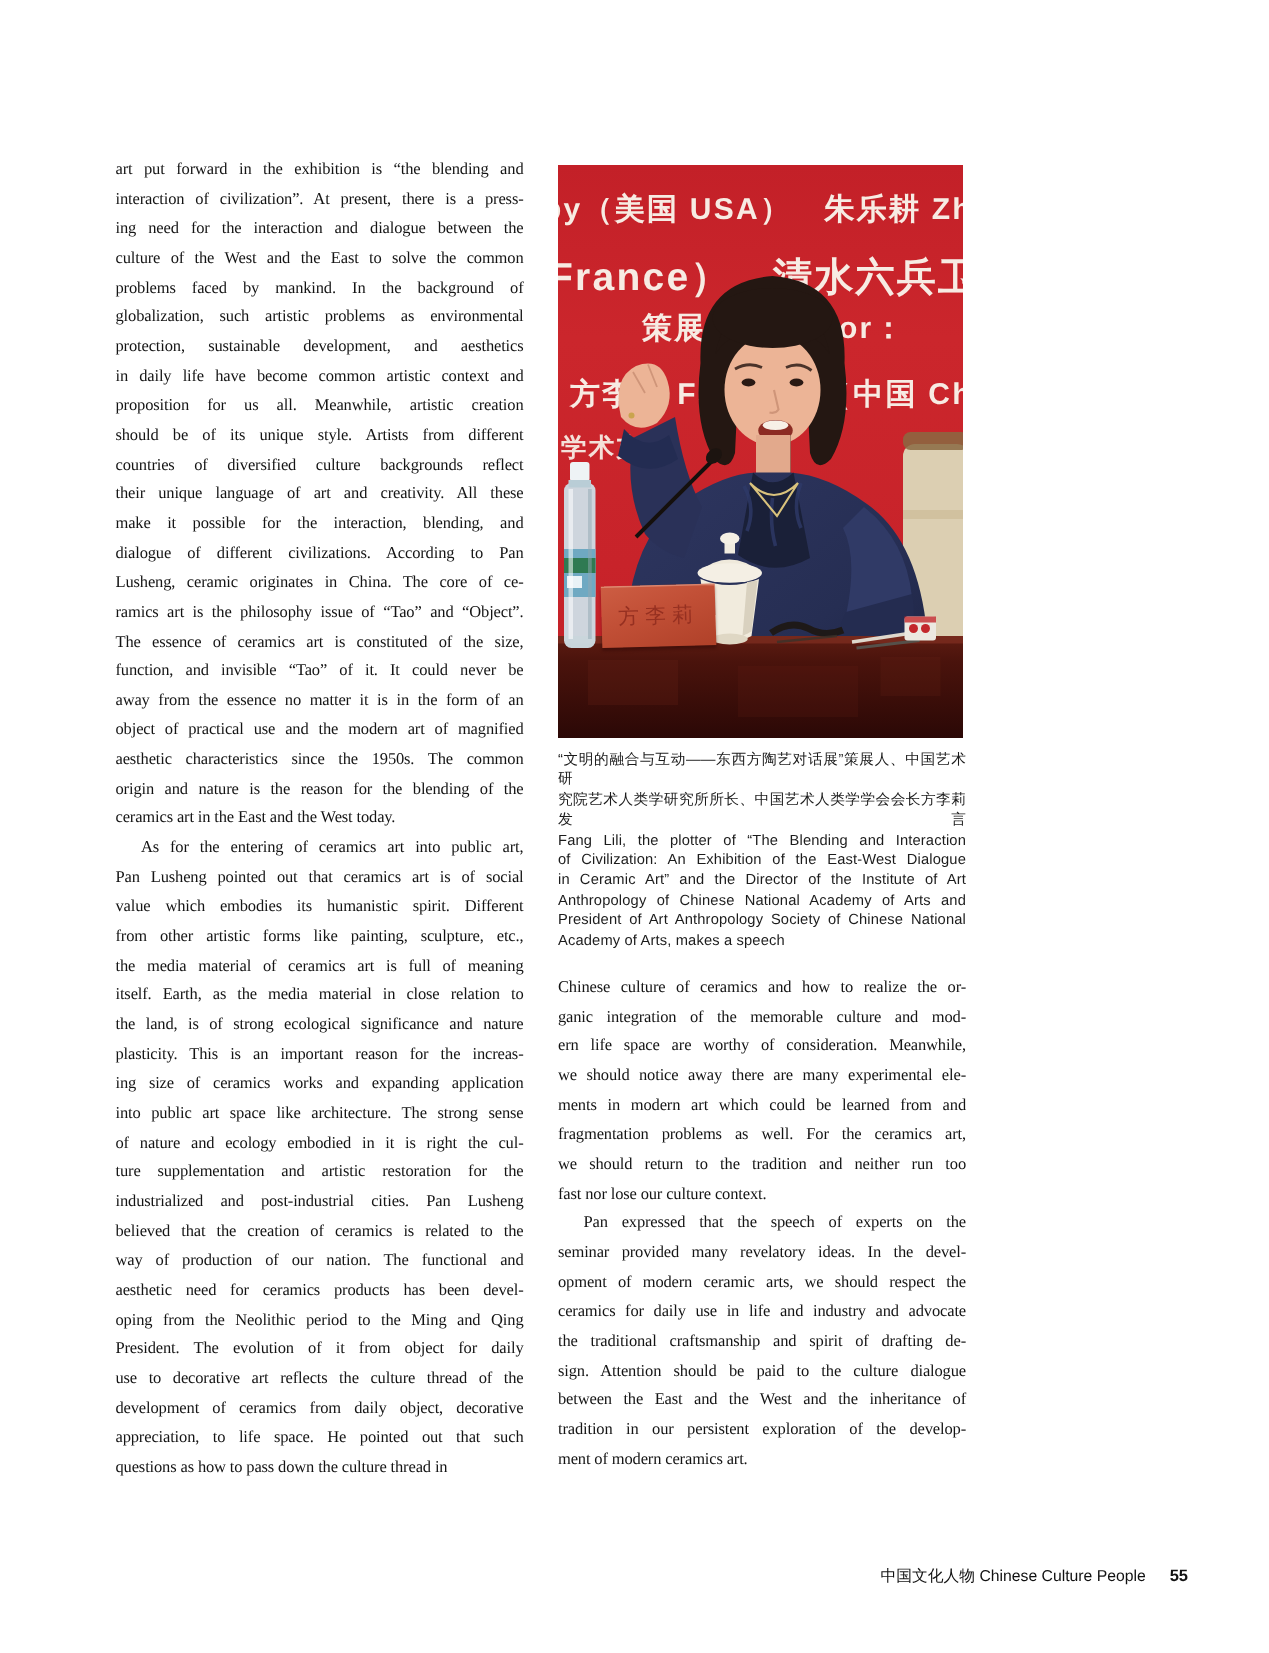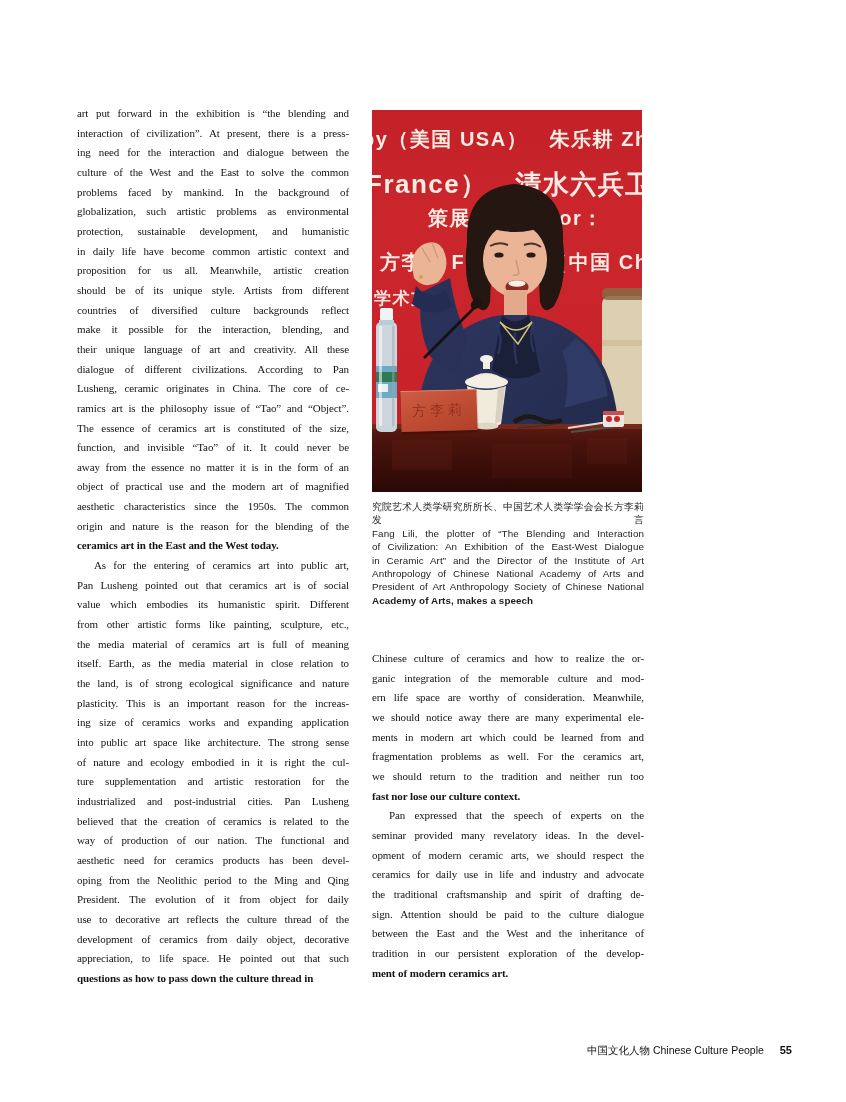--- a/index.html
+++ b/index.html
@@ -7,21 +7,21 @@
        font-family:"Liberation Serif",serif;-webkit-font-smoothing:antialiased;}
   .page{position:absolute;inset:0;background:#ffffff;}
 
   
   .col{position:absolute;width:272px;font-size:11px;line-height:19.65px;color:#141414;
        letter-spacing:-0.1px;}
   .col-left{left:77px;top:104px;}
   .col-right{left:372px;top:649px;}
   .para{margin:0;}
   .tl{text-align:justify;text-align-last:justify;white-space:normal;}
-  .tl-last{text-align-last:left;font-weight:bold;}
+  .tl-last{text-align-last:left;}
   .para.indent .tl:first-child{text-indent:17px;}
 
   
   .photo{position:absolute;left:372px;top:110px;width:270px;height:382px;overflow:hidden;
          background:linear-gradient(180deg,#c32028 0%,#cb262c 30%,#c8232a 70%,#bf2026 100%);}
   .banner-row{position:absolute;color:#f7ebe3;font-family:"Liberation Sans","DejaVu Sans",sans-serif;
               font-weight:700;white-space:nowrap;z-index:1;letter-spacing:1.5px;}
   .banner-row-1{left:-10px;top:16px;font-size:20px;}
   .banner-row-2{left:-6px;top:57px;font-size:26px;}
   .banner-row-3{left:56px;top:95px;font-size:20px;}
@@ -52,27 +52,27 @@
 <div class="page">
 
   <div class="col col-left">
       <div class="para">
         <div class="tl">art put forward in the exhibition is “the blending and</div>
         <div class="tl">interaction of civilization”. At present, there is a press-</div>
         <div class="tl">ing need for the interaction and dialogue between the</div>
         <div class="tl">culture of the West and the East to solve the common</div>
         <div class="tl">problems faced by mankind. In the background of</div>
         <div class="tl">globalization, such artistic problems as environmental</div>
-        <div class="tl">protection, sustainable development, and humanistic</div>
+        <div class="tl">protection, sustainable development, and aesthetics</div>
         <div class="tl">in daily life have become common artistic context and</div>
         <div class="tl">proposition for us all. Meanwhile, artistic creation</div>
         <div class="tl">should be of its unique style. Artists from different</div>
         <div class="tl">countries of diversified culture backgrounds reflect</div>
+        <div class="tl">their unique language of art and creativity. All these</div>
         <div class="tl">make it possible for the interaction, blending, and</div>
-        <div class="tl">their unique language of art and creativity. All these</div>
         <div class="tl">dialogue of different civilizations. According to Pan</div>
         <div class="tl">Lusheng, ceramic originates in China. The core of ce-</div>
         <div class="tl">ramics art is the philosophy issue of “Tao” and “Object”.</div>
         <div class="tl">The essence of ceramics art is constituted of the size,</div>
         <div class="tl">function, and invisible “Tao” of it. It could never be</div>
         <div class="tl">away from the essence no matter it is in the form of an</div>
         <div class="tl">object of practical use and the modern art of magnified</div>
         <div class="tl">aesthetic characteristics since the 1950s. The common</div>
         <div class="tl">origin and nature is the reason for the blending of the</div>
         <div class="tl tl-last">ceramics art in the East and the West today.</div>
@@ -222,20 +222,21 @@
         <rect x="231" y="301" width="21" height="4" fill="#c3272b" opacity=".8"></rect>
       </g>
     </svg>
 
     <div class="nameplate">
       <span>方李莉</span>
     </div>
   </div>
 
   <div class="caption">
+      <div class="tl">“文明的融合与互动——东西方陶艺对话展”策展人、中国艺术研</div>
       <div class="tl">究院艺术人类学研究所所长、中国艺术人类学学会会长方李莉发言</div>
       <div class="tl">Fang Lili, the plotter of “The Blending and Interaction</div>
       <div class="tl">of Civilization: An Exhibition of the East-West Dialogue</div>
       <div class="tl">in Ceramic Art” and the Director of the Institute of Art</div>
       <div class="tl">Anthropology of Chinese National Academy of Arts and</div>
       <div class="tl">President of Art Anthropology Society of Chinese National</div>
       <div class="tl tl-last">Academy of Arts, makes a speech</div>
     </div>
 
   <div class="col col-right">

